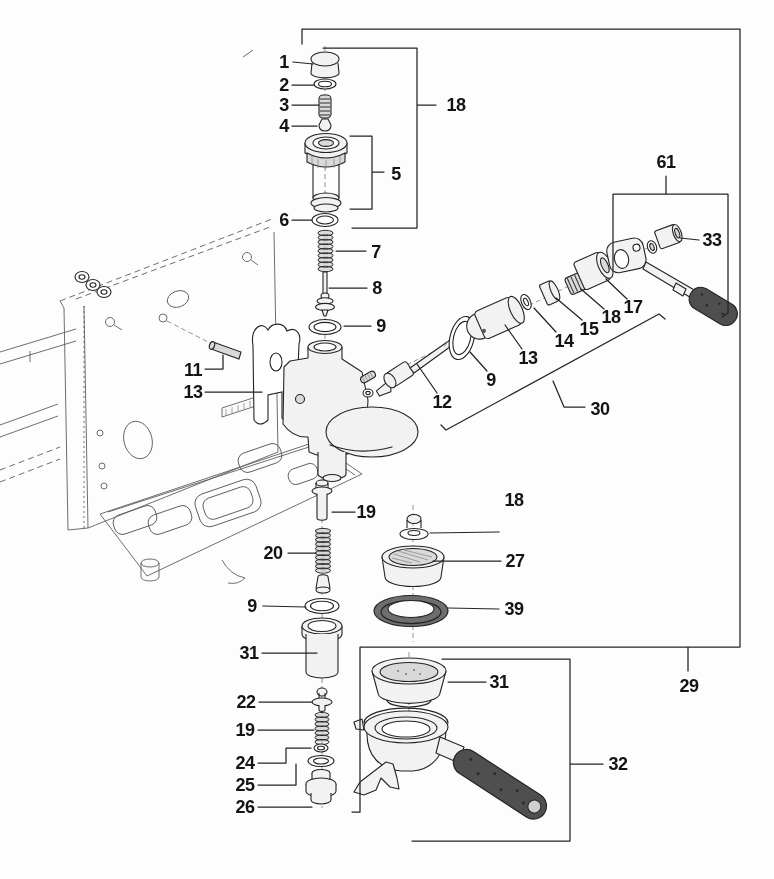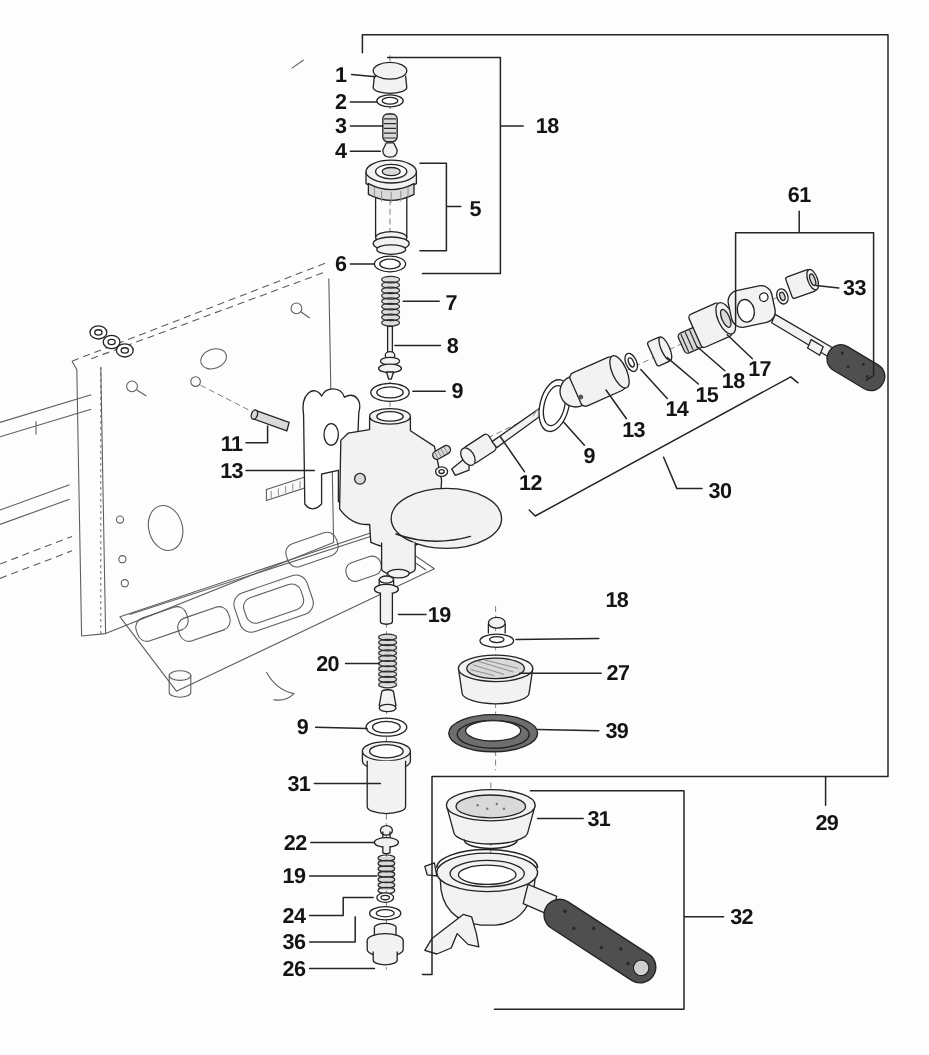--- a/index.html
+++ b/index.html
@@ -423,21 +423,21 @@
   <span class="lbl" style="left:666px;top:162px">61</span>
   <span class="lbl" style="left:456px;top:105px">18</span>
   <span class="lbl" style="left:514px;top:500px">18</span>
   <span class="lbl" style="left:366px;top:512px">19</span>
   <span class="lbl" style="left:273px;top:553px">20</span>
   <span class="lbl" style="left:252px;top:606px">9</span>
   <span class="lbl" style="left:249px;top:653px">31</span>
   <span class="lbl" style="left:246px;top:702px">22</span>
   <span class="lbl" style="left:245px;top:730px">19</span>
   <span class="lbl" style="left:245px;top:763px">24</span>
-  <span class="lbl" style="left:245px;top:785px">36</span>
+  <span class="lbl" style="left:245px;top:785px">25</span>
   <span class="lbl" style="left:245px;top:807px">26</span>
   <span class="lbl" style="left:515px;top:561px">27</span>
   <span class="lbl" style="left:514px;top:609px">39</span>
   <span class="lbl" style="left:689px;top:686px">29</span>
   <span class="lbl" style="left:499px;top:682px">31</span>
   <span class="lbl" style="left:618px;top:764px">32</span>
 </div>
 </div>
 
 </body></html>

